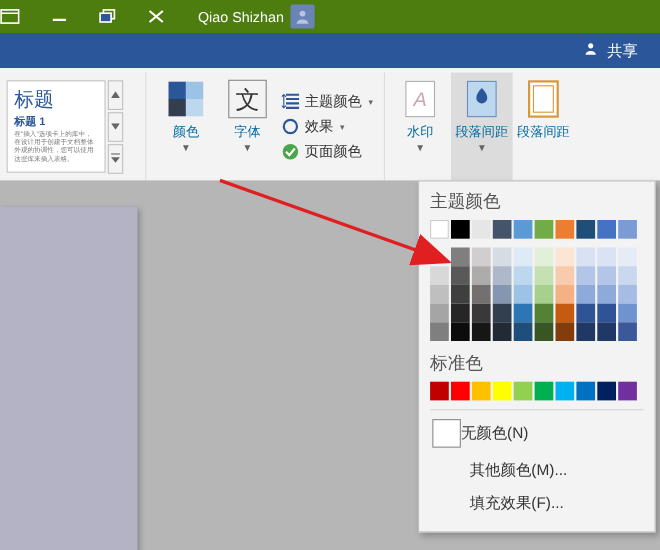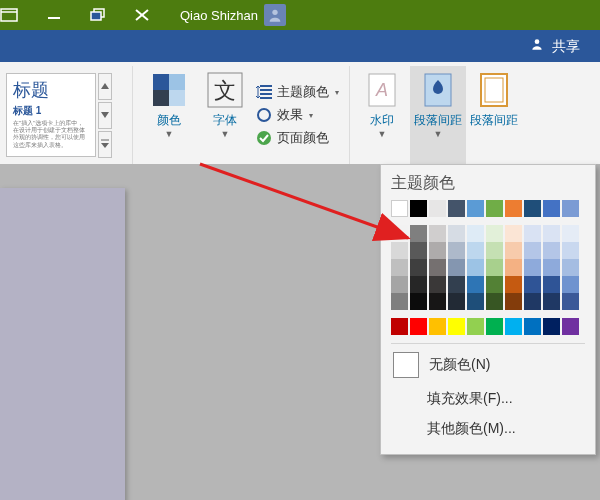--- a/index.html
+++ b/index.html
@@ -229,21 +229,20 @@
     border: 1px solid transparent;
   }
   .swatch.selected {
     border: 2px solid #d99837;
     width: 17px;
     height: 17px;
   }
   .popup .item {
     display: flex;
     align-items: center;
-    gap: 10px;
     padding: 6px 2px;
     font-size: 14px;
     color: #333;
   }
   .popup .item .box {
     width: 24px;
     height: 24px;
     border: 1px solid #888;
     background: #fff;
   }
@@ -489,42 +488,43 @@
       <div class="swatch" style="background: rgb(23, 22, 22); border-color: transparent;"></div>
       <div class="swatch" style="background: rgb(34, 42, 53); border-color: transparent;"></div>
       <div class="swatch" style="background: rgb(30, 78, 121); border-color: transparent;"></div>
       <div class="swatch" style="background: rgb(55, 86, 35); border-color: transparent;"></div>
       <div class="swatch" style="background: rgb(131, 60, 11); border-color: transparent;"></div>
       <div class="swatch" style="background: rgb(31, 56, 100); border-color: transparent;"></div>
       <div class="swatch" style="background: rgb(31, 56, 100); border-color: transparent;"></div>
       <div class="swatch" style="background: rgb(59, 89, 152); border-color: transparent;"></div>
     </div>
 
+  <h4 style="margin-top:10px;">标准色</h4>
   <div class="swatch-grid" id="standard-row">
       <div class="swatch" style="background: rgb(192, 0, 0); border-color: transparent;"></div>
       <div class="swatch" style="background: rgb(255, 0, 0); border-color: transparent;"></div>
       <div class="swatch" style="background: rgb(255, 192, 0); border-color: transparent;"></div>
       <div class="swatch" style="background: rgb(255, 255, 0); border-color: transparent;"></div>
       <div class="swatch" style="background: rgb(146, 208, 80); border-color: transparent;"></div>
       <div class="swatch" style="background: rgb(0, 176, 80); border-color: transparent;"></div>
       <div class="swatch" style="background: rgb(0, 176, 240); border-color: transparent;"></div>
       <div class="swatch" style="background: rgb(0, 112, 192); border-color: transparent;"></div>
       <div class="swatch" style="background: rgb(0, 32, 96); border-color: transparent;"></div>
       <div class="swatch" style="background: rgb(112, 48, 160); border-color: transparent;"></div>
     </div>
 
   <div class="item sep-top">
     <span class="box"></span>
     <span>无颜色(N)</span>
   </div>
   <div class="item" style="padding-left:36px;">
+    <span>其他颜色(M)...</span>
+  </div>
+  <div class="item" style="padding-left:36px;">
     <span>填充效果(F)...</span>
-  </div>
-  <div class="item" style="padding-left:36px;">
-    <span>其他颜色(M)...</span>
   </div>
 </div>
 
 <svg class="arrow" width="600" height="500">
   <defs>
     <marker id="ah" markerWidth="12" markerHeight="10" refX="11" refY="5" orient="auto">
       <path d="M0 0L12 5L0 10z" fill="#e02020"></path>
     </marker>
   </defs>
   <line x1="200" y1="164" x2="408" y2="238" stroke="#e02020" stroke-width="3" marker-end="url(#ah)"></line>

